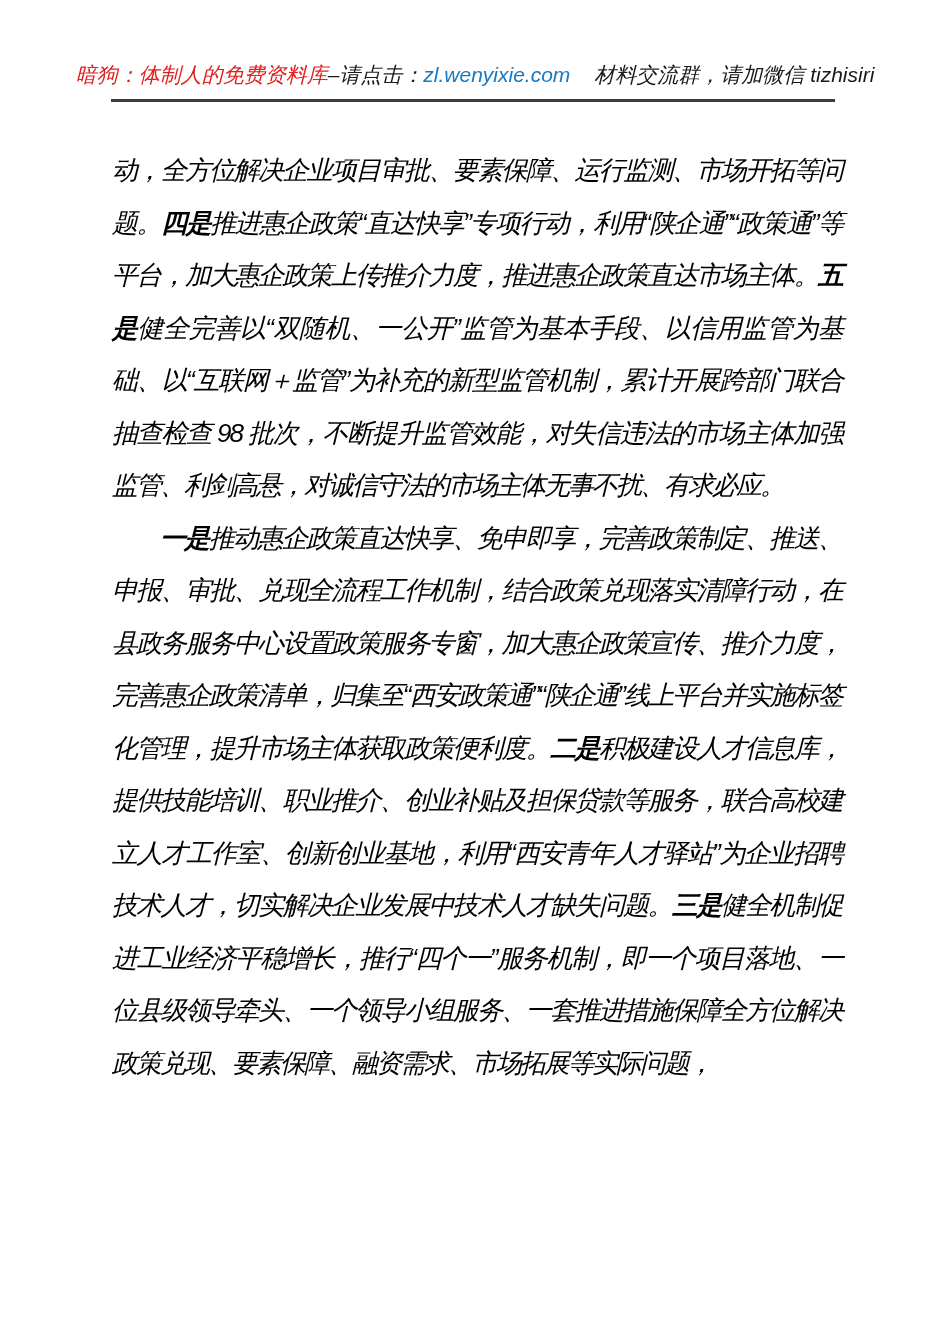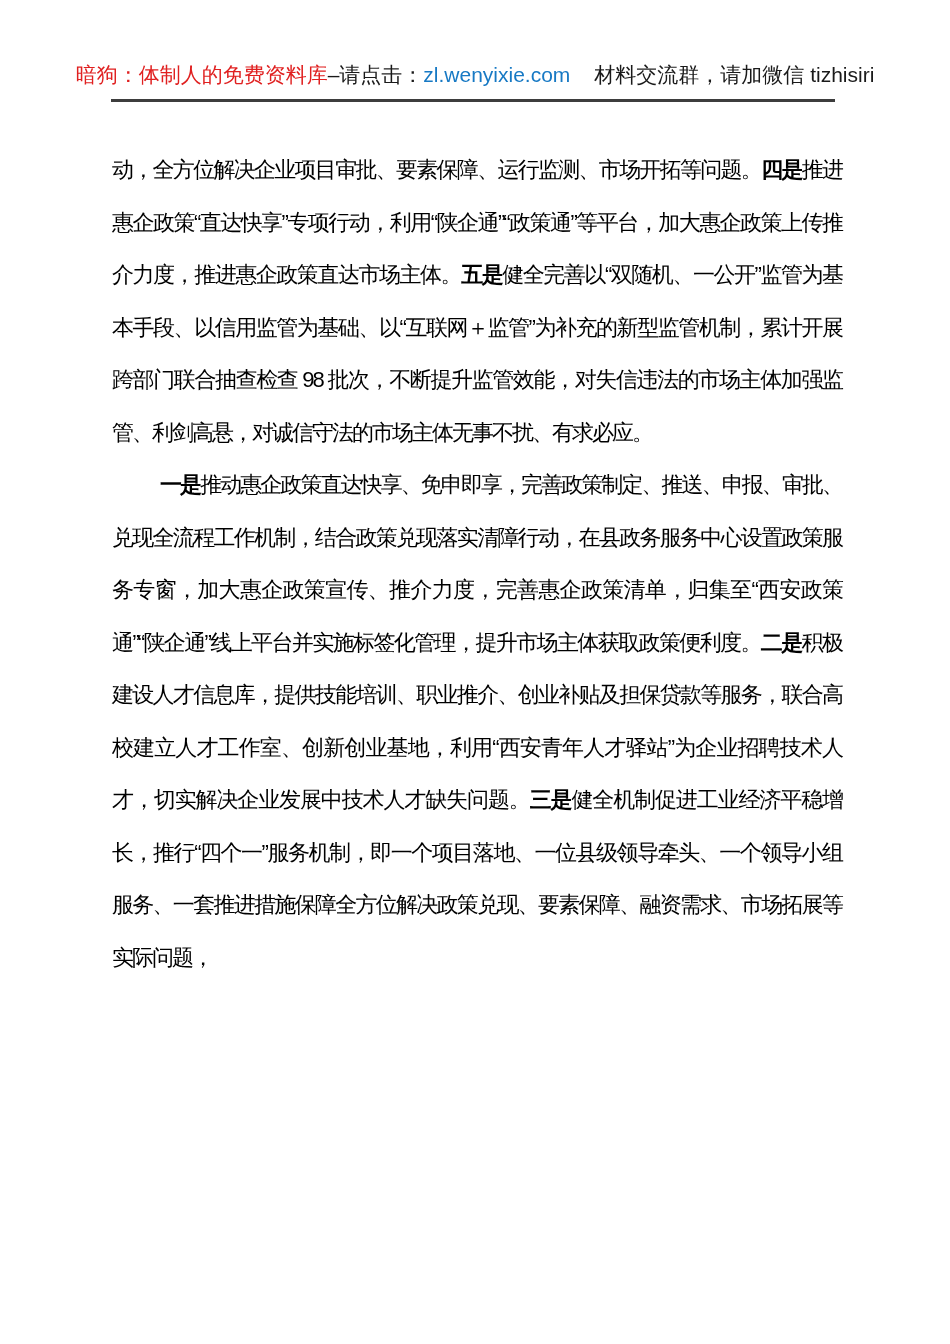--- a/index.html
+++ b/index.html
@@ -11,20 +11,21 @@
     width: 950px;
     height: 1344px;
     position: relative;
     overflow: hidden;
     font-family: "Liberation Sans", sans-serif;
   }
   .page {
     position: absolute;
     inset: 0;
     background: #ffffff;
+    font-style: italic;
   }
   
   .promo-header {
     position: absolute;
     top: 60px;
     left: 0;
     width: 950px;
     text-align: center;
     font-size: 21px;
     line-height: 30px;
@@ -53,21 +54,21 @@
     width: 724px;
     height: 3px;
     background: #3d3d3d;
   }
   
   .doc {
     position: absolute;
     top: 144px;
     left: 112px;
     width: 730px;
-    font-size: 22px;
+    font-size: 26px;
     letter-spacing: -2px;
     line-height: 52.5px;
     color: #000000;
     text-align: justify;
   }
   .doc p.para {
     margin: 0;
   }
   .doc p.para.indent {
     text-indent: 48px;

